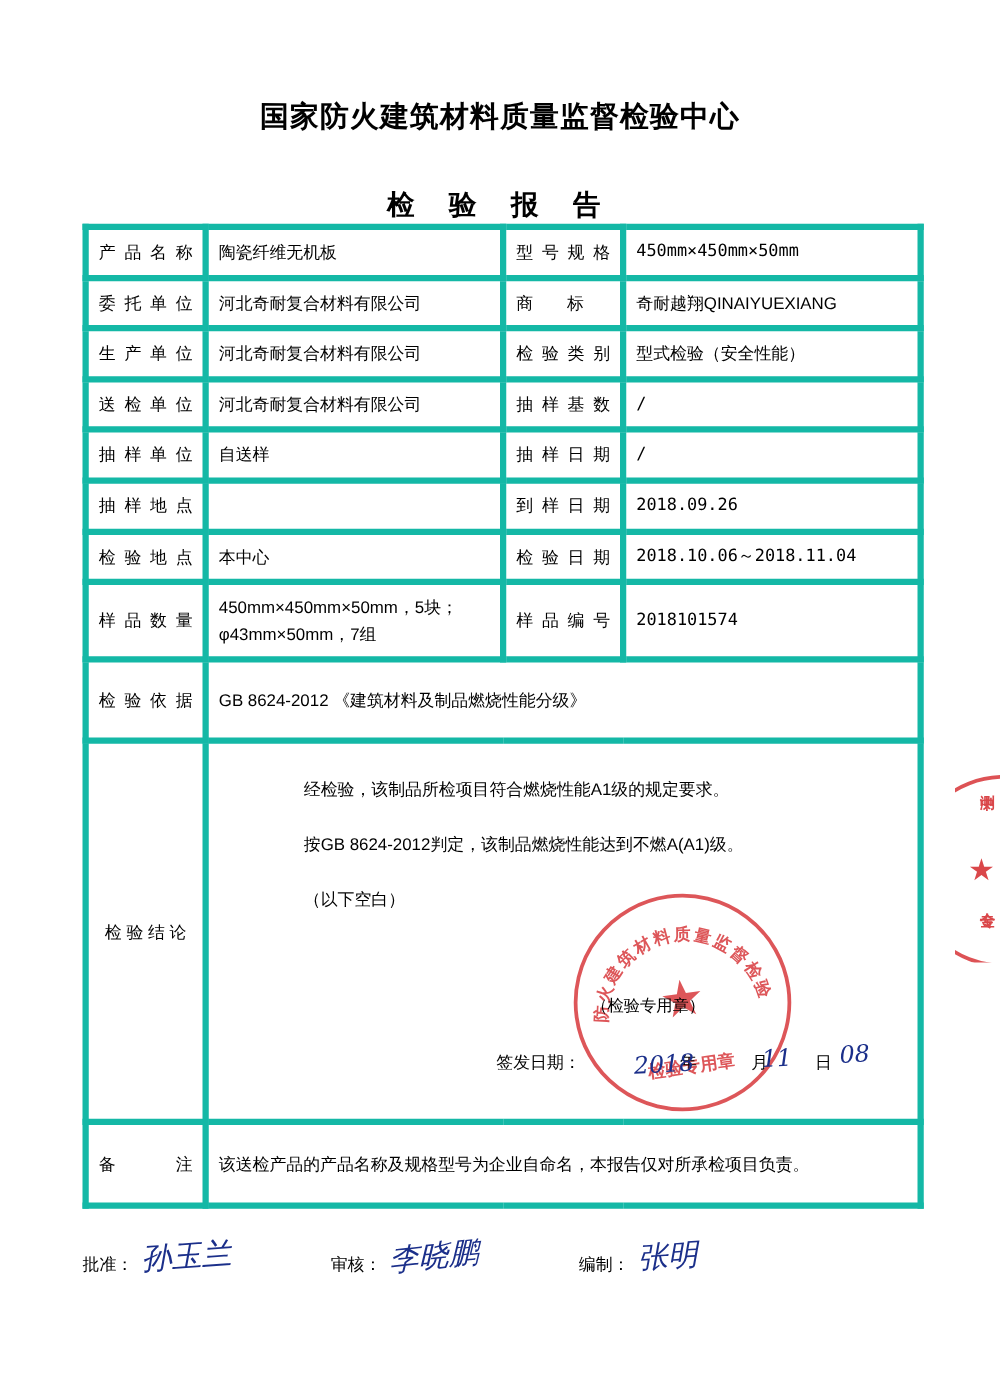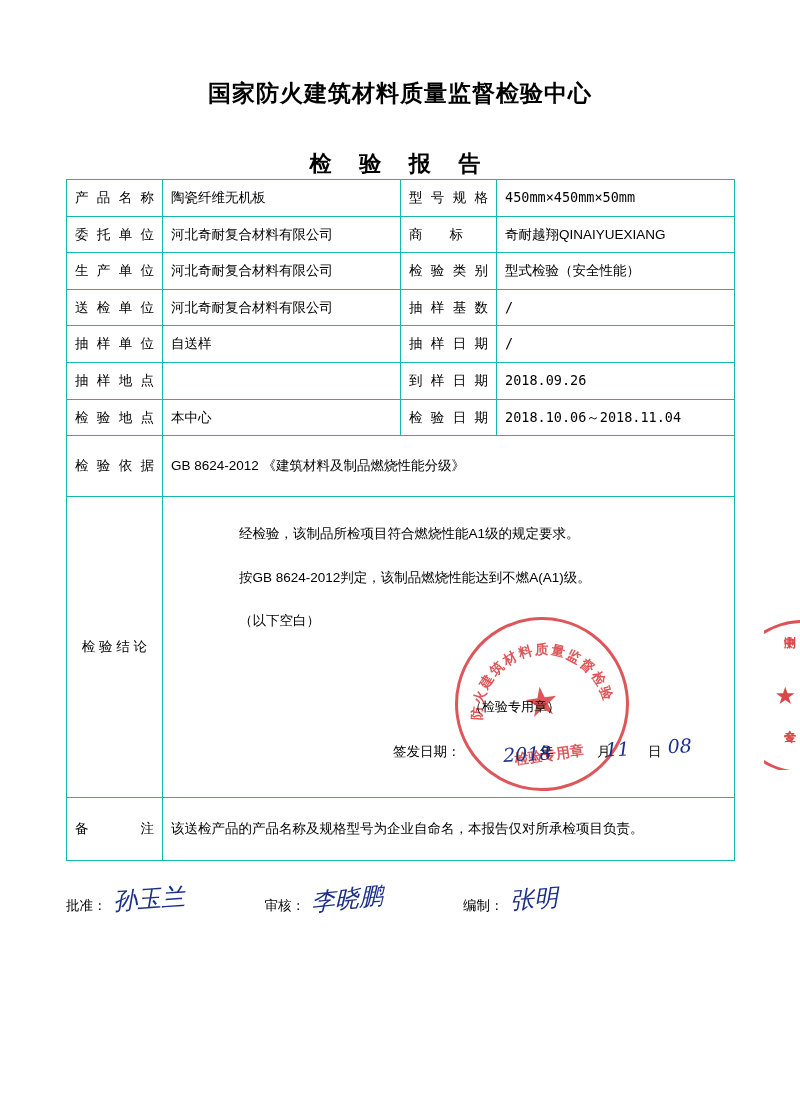--- a/index.html
+++ b/index.html
@@ -48,21 +48,21 @@
   .meta-left, .meta-right {
     white-space: nowrap;
   }
   table.main {
     border-collapse: collapse;
     margin: 0 66px;
     width: 668px;
     table-layout: fixed;
   }
   table.main td {
-    border: 1px solid #14b8a6;
+    border: 5px solid #14b8a6;
     font-size: 13.5px;
     padding: 7px 8px;
     vertical-align: middle;
     line-height: 1.6;
   }
   td.label {
     text-align: justify;
     text-align-last: justify;
     padding-left: 14px;
     padding-right: 14px;
@@ -296,20 +296,26 @@
         <td class="label">抽样地点</td>
         <td></td>
         <td class="label">到样日期</td>
         <td class="ascii">2018.09.26</td>
       </tr>
       <tr>
         <td class="label">检验地点</td>
         <td>本中心</td>
         <td class="label">检验日期</td>
         <td class="ascii">2018.10.06～2018.11.04</td>
+      </tr>
+      <tr>
+        <td class="label">样品数量</td>
+        <td>450mm×450mm×50mm，5块；φ43mm×50mm，7组</td>
+        <td class="label">样品编号</td>
+        <td class="ascii">2018101574</td>
       </tr>
       <tr>
         <td class="label">检验依据</td>
         <td colspan="3" style="height:46px">GB 8624-2012 《建筑材料及制品燃烧性能分级》</td>
       </tr>
       <tr>
         <td class="conc-label">检 验 结 论</td>
         <td colspan="3" class="conc-body">
           <div class="conc-inner">
             <div class="conc-line">经检验，该制品所检项目符合燃烧性能A1级的规定要求。</div>

